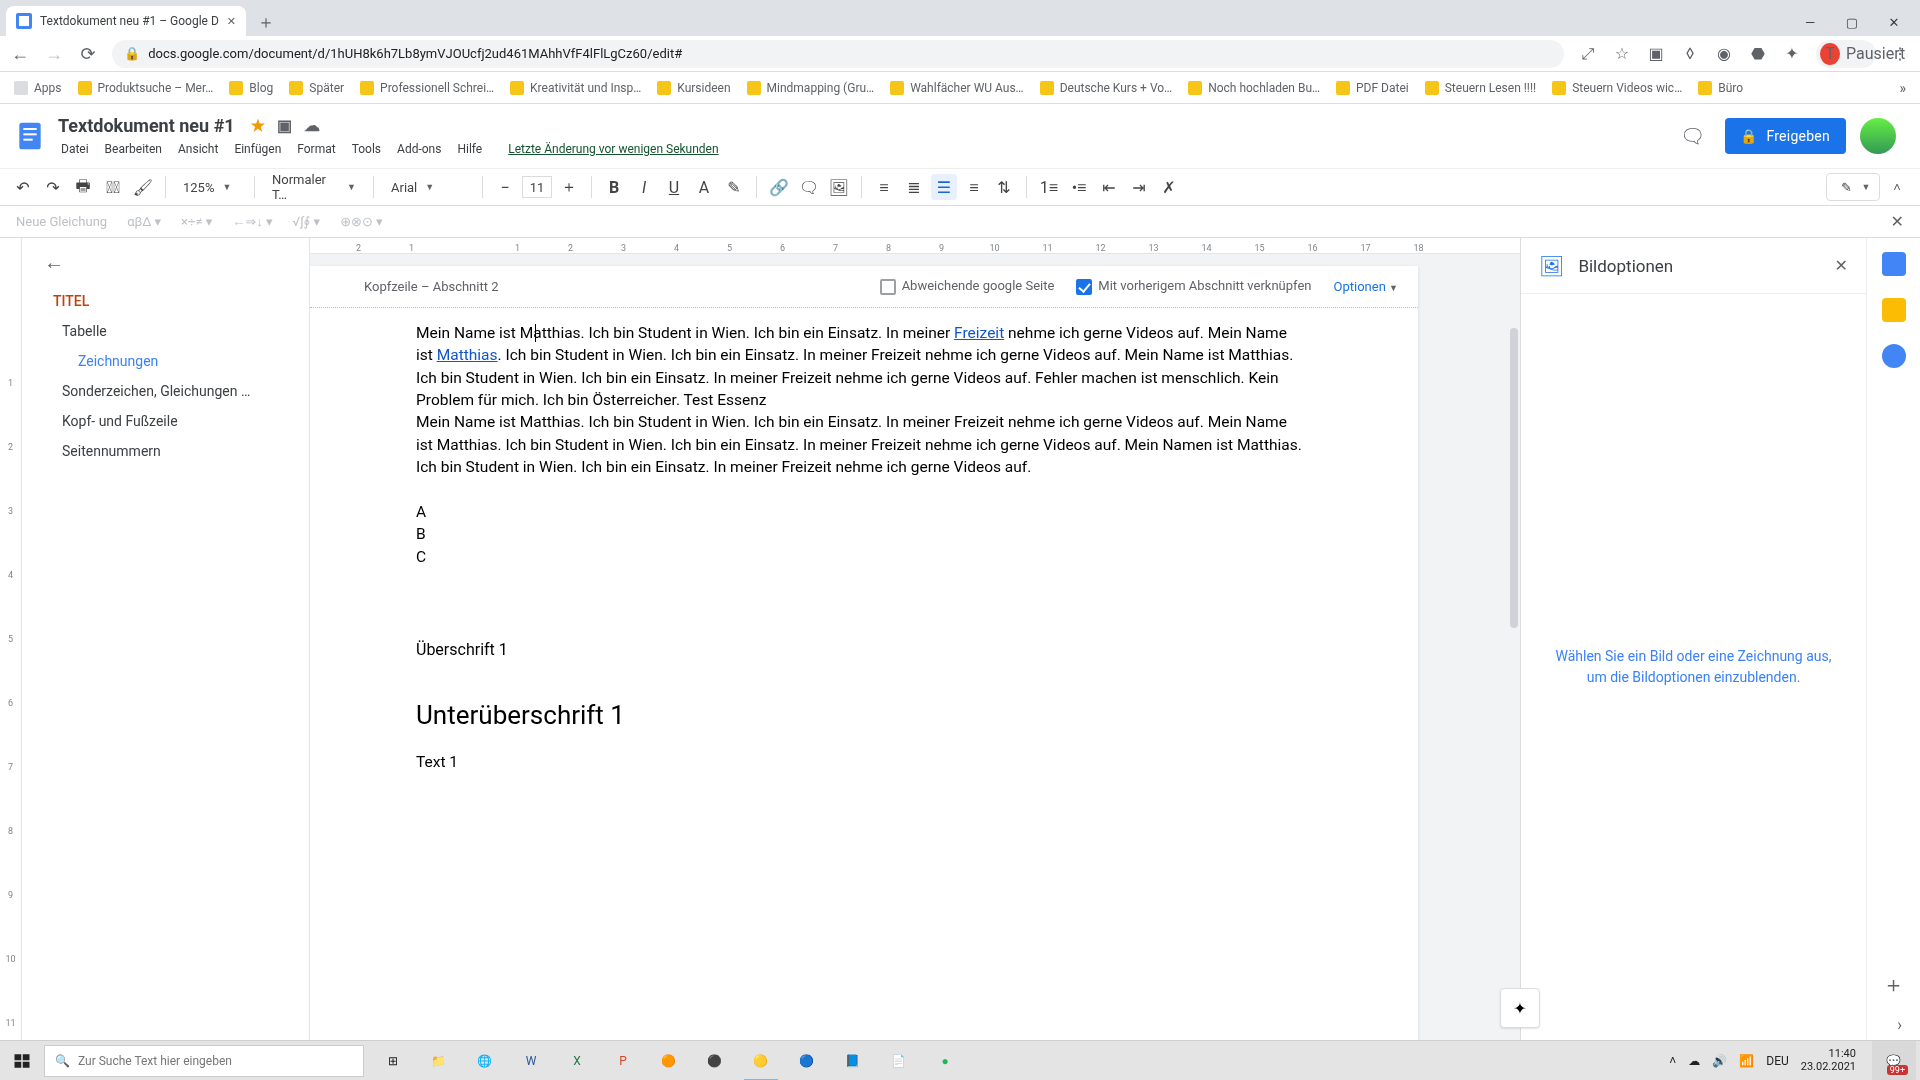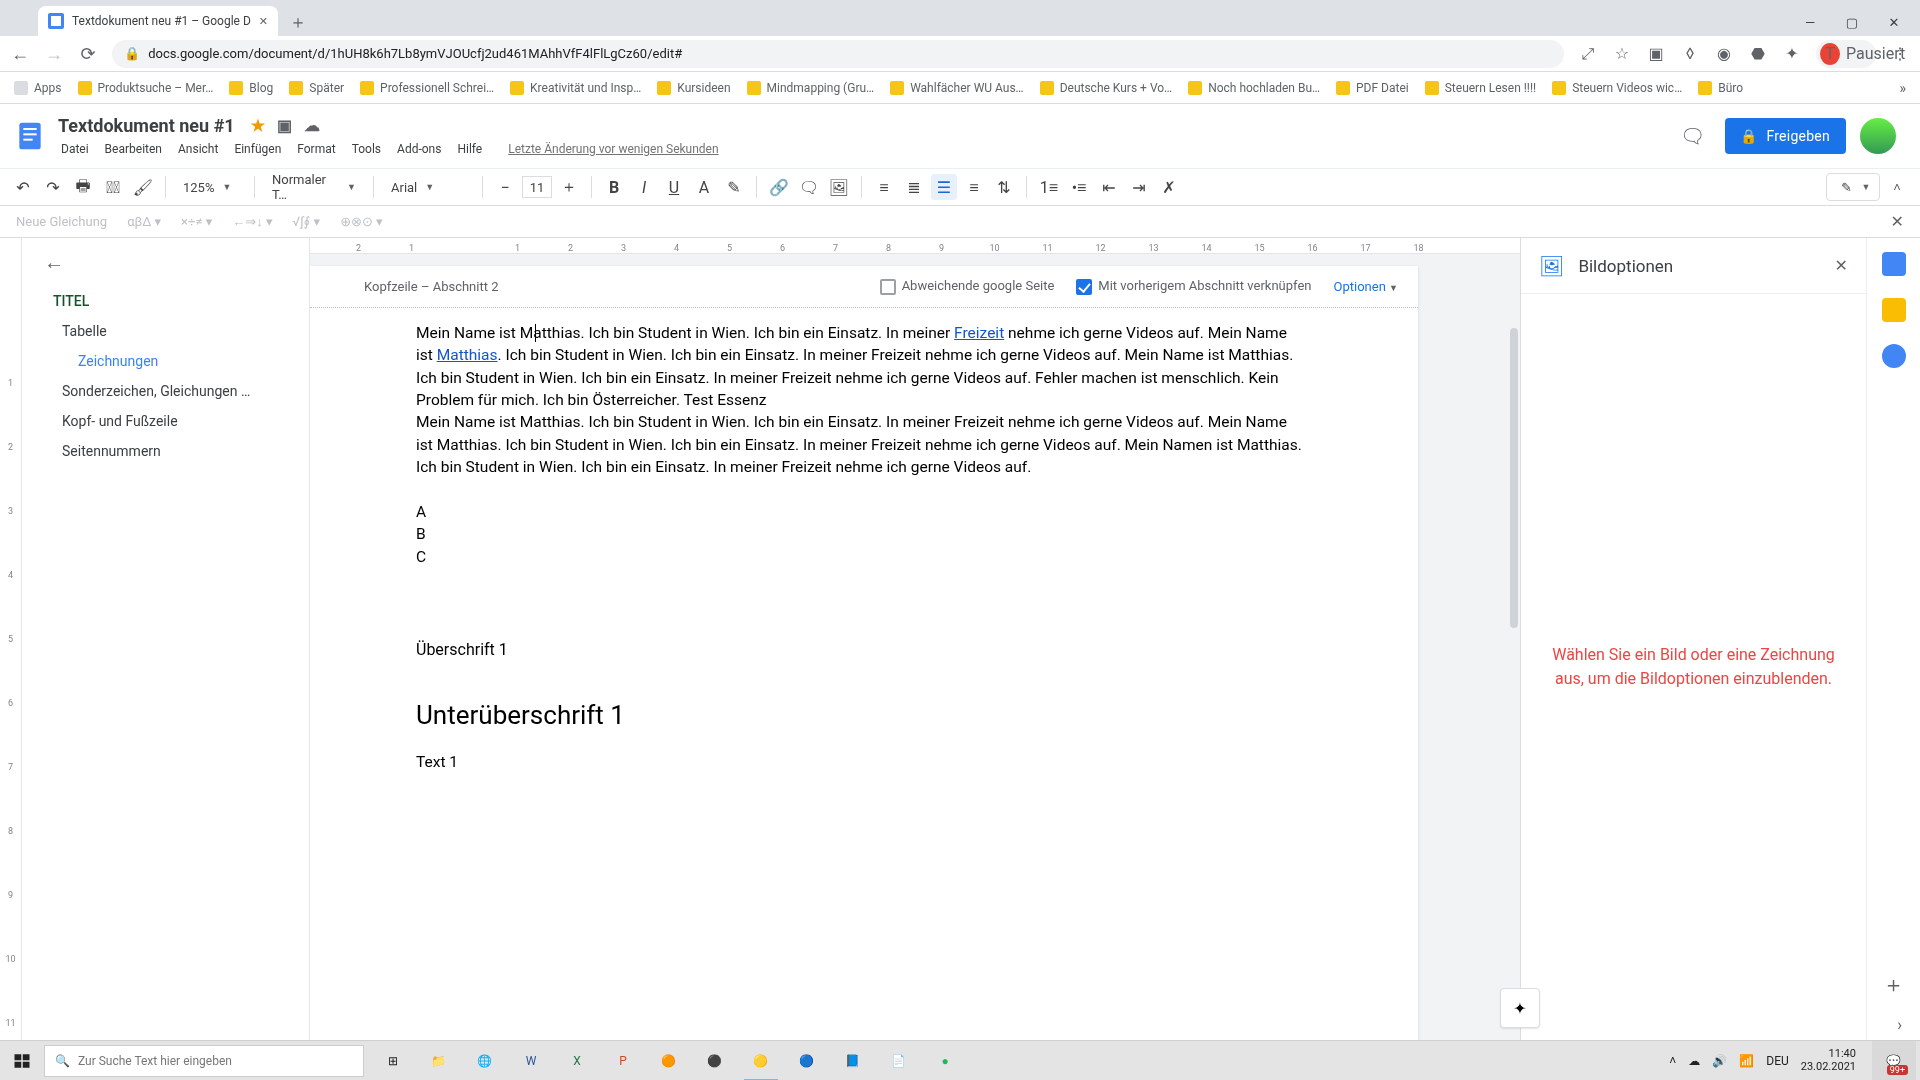--- a/index.html
+++ b/index.html
@@ -1,20 +1,20 @@
 <!DOCTYPE html>
 <html><head>
 <meta charset="utf-8">
 <style>
   * { margin:0; padding:0; box-sizing:border-box; font-family:"Segoe UI",Roboto,Arial,sans-serif; }
   html,body { width:1920px; height:1080px; overflow:hidden; background:#fff; }
 
   
   .browser-tabbar { height:36px; background:#dee1e6; display:flex; align-items:flex-end; padding:0 6px; }
-  .tab { background:#fff; height:30px; min-width:220px; display:flex; align-items:center; padding:0 10px; font-size:12px; color:#3c4043; border-radius:8px 8px 0 0; gap:8px;margin-left:32px; }
+  .tab { background:#fff; height:30px; min-width:220px; display:flex; align-items:center; padding:0 10px; font-size:12px; color:#3c4043; border-radius:8px 8px 0 0; gap:8px; }
   .tab .favicon { width:16px; height:16px; background:#4285f4; border-radius:2px; position:relative; }
   .tab .favicon::after{content:"";position:absolute;left:3px;top:3px;width:10px;height:10px;background:#fff;}
   .tab-close { margin-left:auto; color:#5f6368; font-size:11px; }
   .new-tab { width:28px; height:28px; display:flex; align-items:center; justify-content:center; color:#5f6368; font-size:18px; margin-left:6px; }
   .win-controls { margin-left:auto; display:flex; gap:2px; }
   .win-controls span { width:40px; height:28px; display:flex; align-items:center; justify-content:center; color:#3c4043; font-size:13px; }
 
   .addr-bar { height:36px; background:#fff; display:flex; align-items:center; padding:0 10px; gap:14px; border-bottom:1px solid #dadce0; }
   .nav-btn { width:20px; height:20px; display:flex; align-items:center; justify-content:center; color:#5f6368; font-size:18px; }
   .url-box { flex:1; height:28px; background:#f1f3f4; border-radius:14px; display:flex; align-items:center; padding:0 12px; font-size:13px; color:#202124; gap:8px; }
@@ -34,21 +34,21 @@
   .docs-header { height:64px; background:#fff; display:flex; align-items:center; padding:0 8px; }
   .docs-logo { width:44px; height:44px; display:flex; align-items:center; justify-content:center; }
   .docs-logo svg{width:32px;height:32px;}
   .doc-title-col { display:flex; flex-direction:column; justify-content:center; margin-left:2px; }
   .doc-title-row { display:flex; align-items:center; gap:12px;font-weight:bold; }
   .doc-title { font-size:18px; color:#3c4043; padding:1px 4px; }
   .doc-title-ic { color:#5f6368; font-size:16px; }
   .star { color:#f29900; }
   .menubar { display:flex; gap:2px; margin-top:2px; font-size:12px; color:#3c4043; }
   .menubar span { padding:3px 7px; }
-  .last-edit { color:#737373; text-decoration:underline; margin-left:10px; }
+  .last-edit { color:#14532d; text-decoration:underline; margin-left:10px; }
   .docs-header-right { margin-left:auto; display:flex; align-items:center; gap:14px; padding-right:16px; }
   .comments-btn { width:36px;height:36px;display:flex;align-items:center;justify-content:center;color:#5f6368;font-size:20px;border-radius:50%; }
   .share-btn { background:#1a73e8;color:#fff;height:36px;border-radius:4px;display:flex;align-items:center;padding:0 16px;font-size:14px;gap:8px;letter-spacing:.25px; }
   .avatar { width:36px;height:36px;border-radius:50%;background:linear-gradient(#6e4,#395); }
 
   
   .toolbar { height:38px; background:#fff; border-top:1px solid #eceff1; border-bottom:1px solid #dadce0; display:flex; align-items:center; padding:0 10px; gap:4px; font-size:13px; color:#444; }
   .toolbar .sep { width:1px; height:22px; background:#dadce0; margin:0 5px; }
   .tbtn { min-width:26px;height:26px;display:flex;align-items:center;justify-content:center;color:#444;font-size:16px;border-radius:3px; }
   .tbtn.active { background:#e8f0fe; color:#1967d2; }
@@ -62,21 +62,21 @@
 
   .eqbar { height:32px; background:#fff; border-bottom:1px solid #dadce0; display:flex; align-items:center; padding:0 16px; gap:20px; font-size:13px; color:#bdc1c6; }
   .eqbar .x{ margin-left:auto; color:#5f6368; font-size:16px; }
 
   
   .work { flex:1; display:flex; overflow:hidden; position:relative; }
   .ruler-v { width:22px; background:#fff; border-right:1px solid #e3e5e8; display:flex; flex-direction:column; align-items:center; padding-top:86px; gap:54px; font-size:9px; color:#80868b; }
   .outline { width:288px; background:#fff; border-right:1px solid #e3e5e8; padding:12px 10px 0 22px; font-size:14px; color:#3c4043; overflow:hidden; }
   .outline .back { color:#5f6368; font-size:20px; margin-bottom:12px; }
   .outline .item { padding:7px 0 7px 6px; cursor:pointer; white-space:nowrap; overflow:hidden; text-overflow:ellipsis; }
-  .outline .item.head { font-weight:500; color:#14532d; border-left:3px solid transparent; position:relative; }
+  .outline .item.head { font-weight:500; color:#c2410c; border-left:3px solid transparent; position:relative; }
   .outline .item.head::before{content:"";position:absolute;left:-20px;top:50%;width:12px;height:1px;background:#5f6368;}
   .outline .lvl2{ padding-left:18px; color:#3c4043; }
   .outline .lvl3{ padding-left:34px; color:#3b82f6; }
 
   .page-wrap { flex:1; overflow:auto; background:#f1f3f4; position:relative; }
   .ruler-h { position:sticky; top:0; height:16px; background:#fff; border-bottom:1px solid #e3e5e8; display:flex; align-items:flex-end; padding-left:22px; font-size:9px; color:#80868b; gap:0; }
   .ruler-h span{ width:53px; text-align:center; }
   .page { width:1108px; background:#fff; margin:12px 0 20px 0; box-shadow:0 1px 3px rgba(60,64,67,.15); position:relative; min-height:900px; }
   .header-strip { border-bottom:1px dotted #bdbdbd; padding:12px 20px; display:flex; align-items:center; font-size:13px; color:#5f6368; gap:18px; }
   .header-strip .lbl { font-weight:400; color:#5f6368;margin-left:34px; }
@@ -91,21 +91,21 @@
   .body-text .h1 { font-size:16px; margin-top:70px; }
   .body-text .h2 { font-size:26px; margin-top:36px; font-weight:400; }
   .body-text .t1 { margin-top:16px; }
   .scroll-ind{position:absolute;right:2px;top:90px;width:8px;height:300px;background:#cfd2d6;border-radius:4px;}
 
   
   .sidepanel { width:346px; background:#fff; border-left:1px solid #dadce0; display:flex; flex-direction:column; }
   .sp-head { height:56px; display:flex; align-items:center; padding:0 18px; gap:14px; font-size:17px; color:#3c4043; border-bottom:1px solid #eceff1; }
   .sp-head .ic{ color:#1a73e8; font-size:20px; }
   .sp-head .close{ margin-left:auto; color:#5f6368; font-size:16px; }
-  .sp-body { flex:1; display:flex; align-items:center; justify-content:center; padding:0 30px; text-align:center; font-size:16px; color:#ef4444; line-height:1.5; }
+  .sp-body { flex:1; display:flex; align-items:center; justify-content:center; padding:0 30px; text-align:center; font-size:14px; color:#3b82f6; line-height:1.5; }
 
   .right-rail { width:54px; background:#fff; border-left:1px solid #eceff1; display:flex; flex-direction:column; align-items:center; padding-top:14px; gap:22px; }
   .right-rail .app{ width:24px;height:24px;border-radius:4px; }
   .app.cal{background:#4285f4;} .app.keep{background:#fbbc04;} .app.tasks{background:#4285f4;border-radius:50%;}
   .rail-plus{ margin-top:auto; margin-bottom:40px; color:#5f6368; font-size:22px; }
   .rail-caret{ position:absolute; right:18px; bottom:6px; color:#5f6368; }
 
   .explore-fab{position:absolute;right:380px;bottom:12px;width:40px;height:40px;background:#fff;border:1px solid #dadce0;border-radius:4px;display:flex;align-items:center;justify-content:center;box-shadow:0 1px 2px rgba(0,0,0,.1);}
 
   

